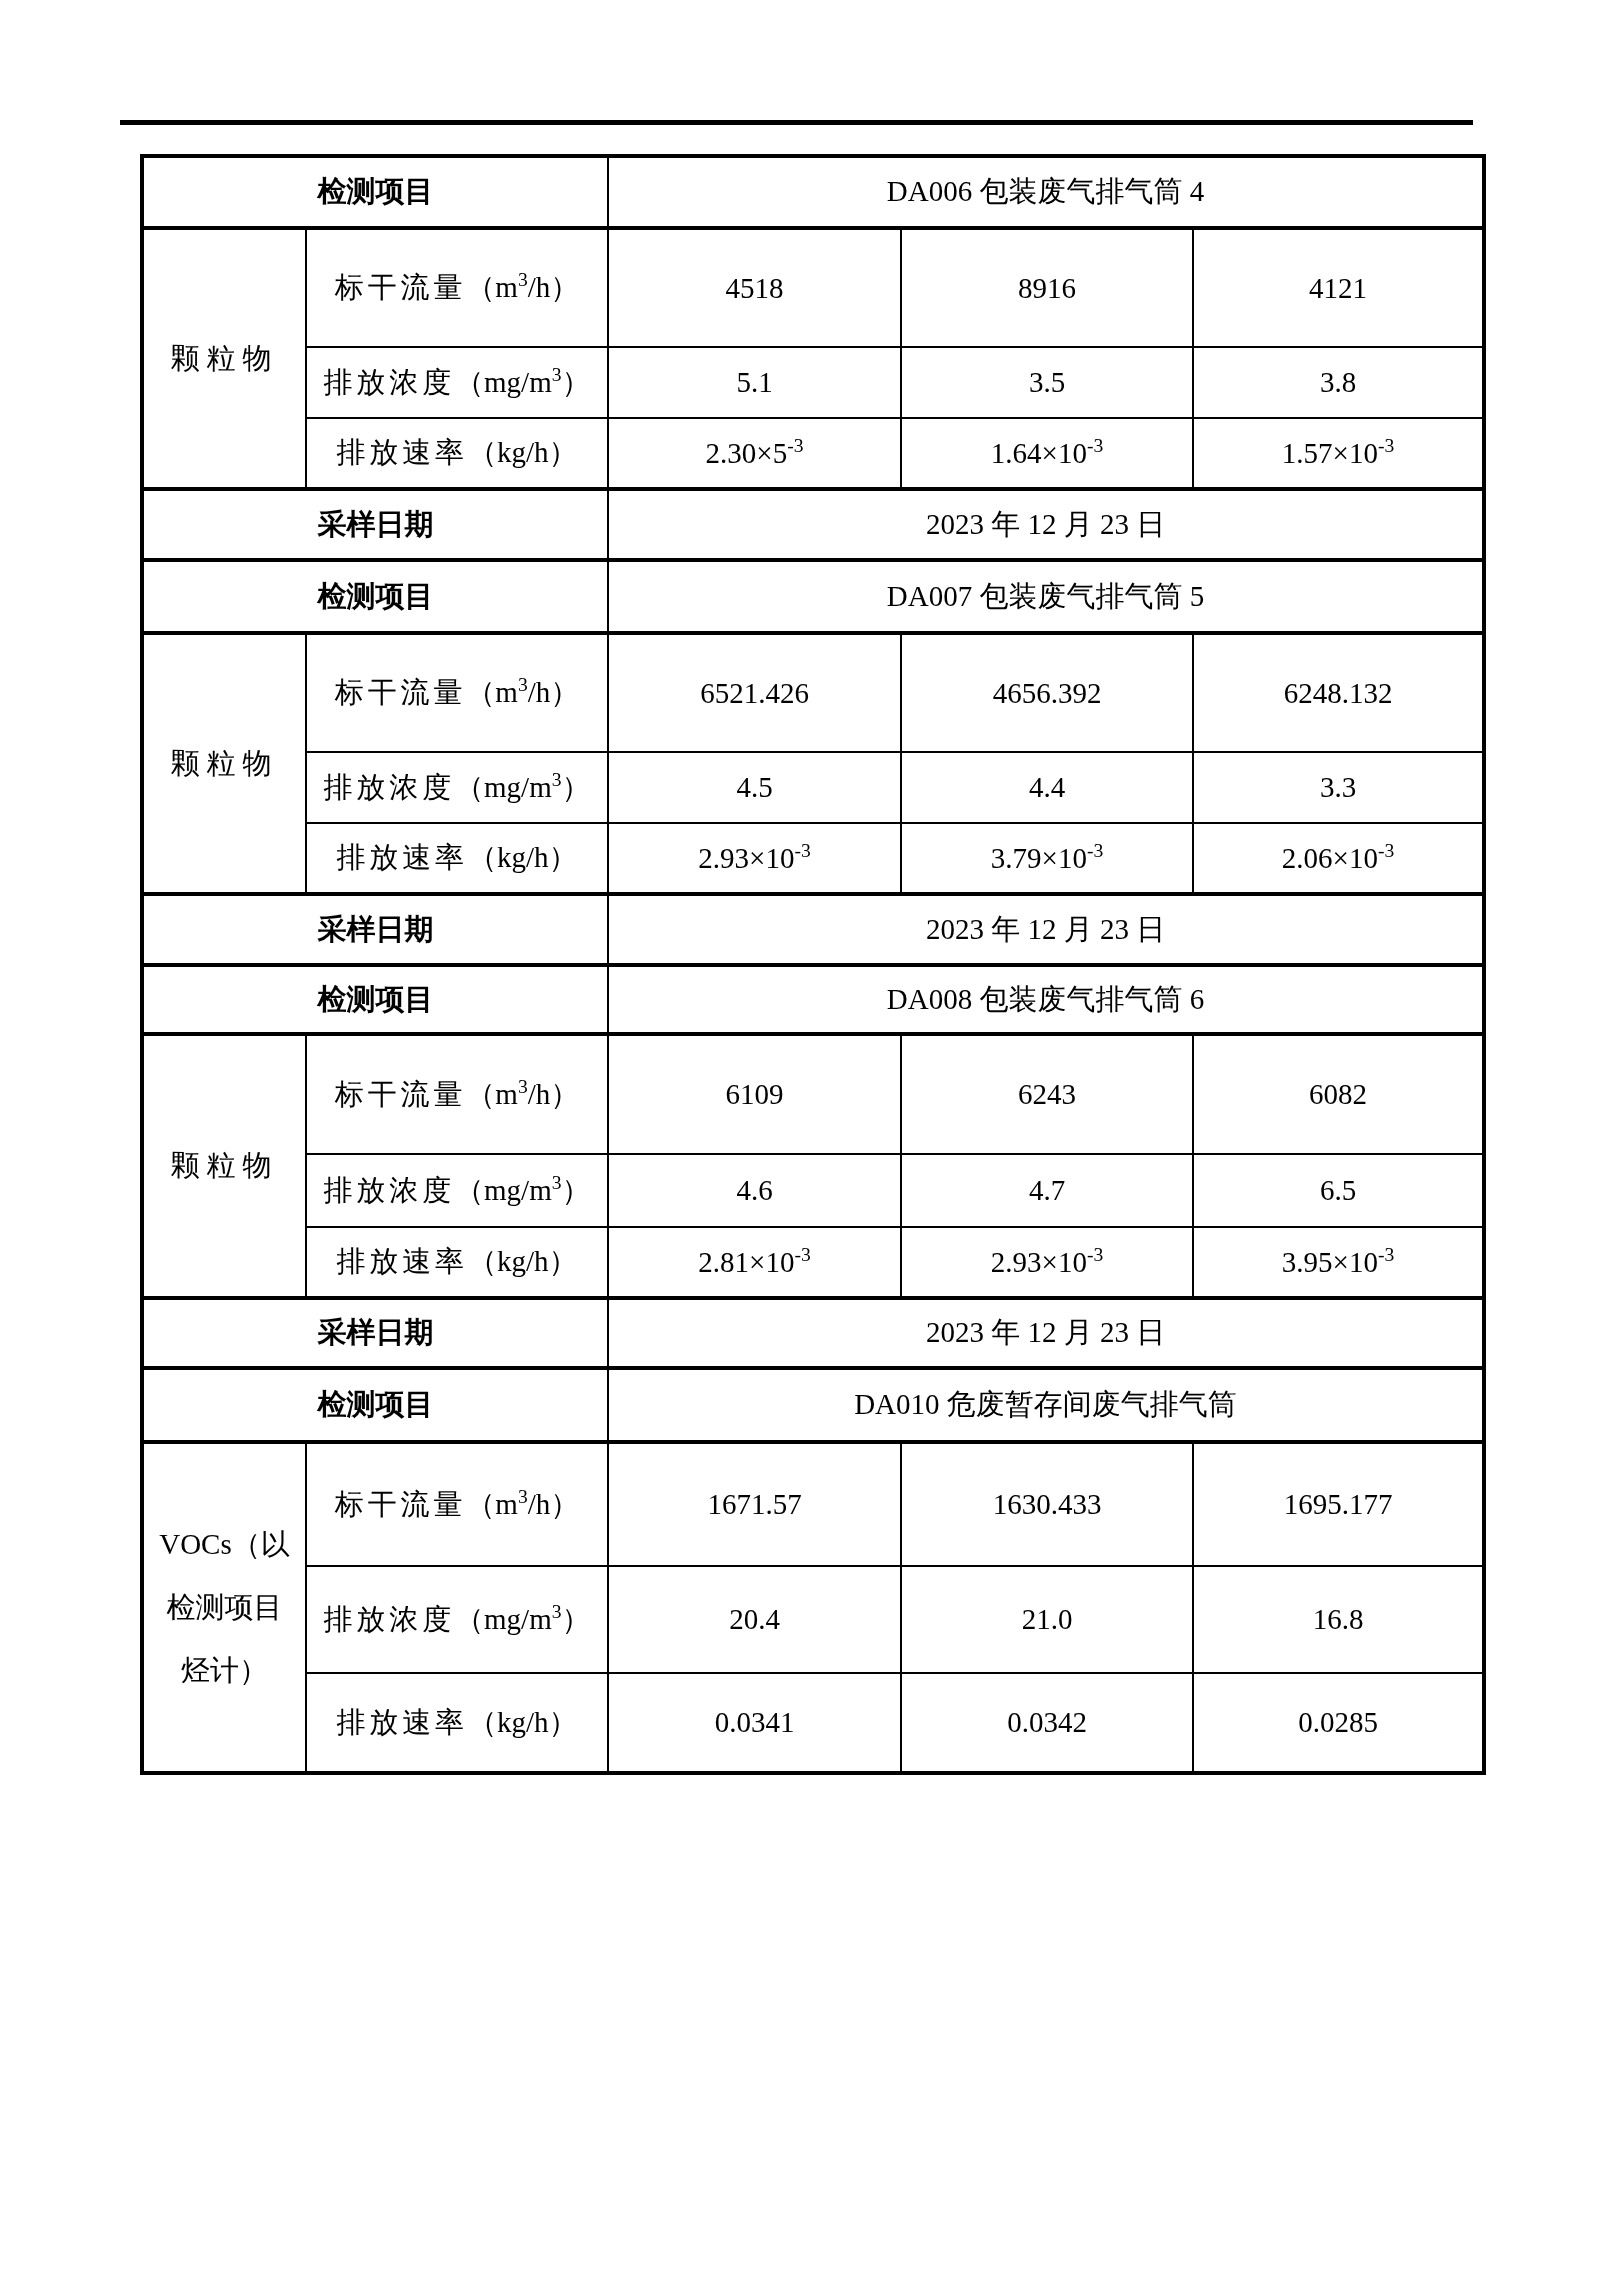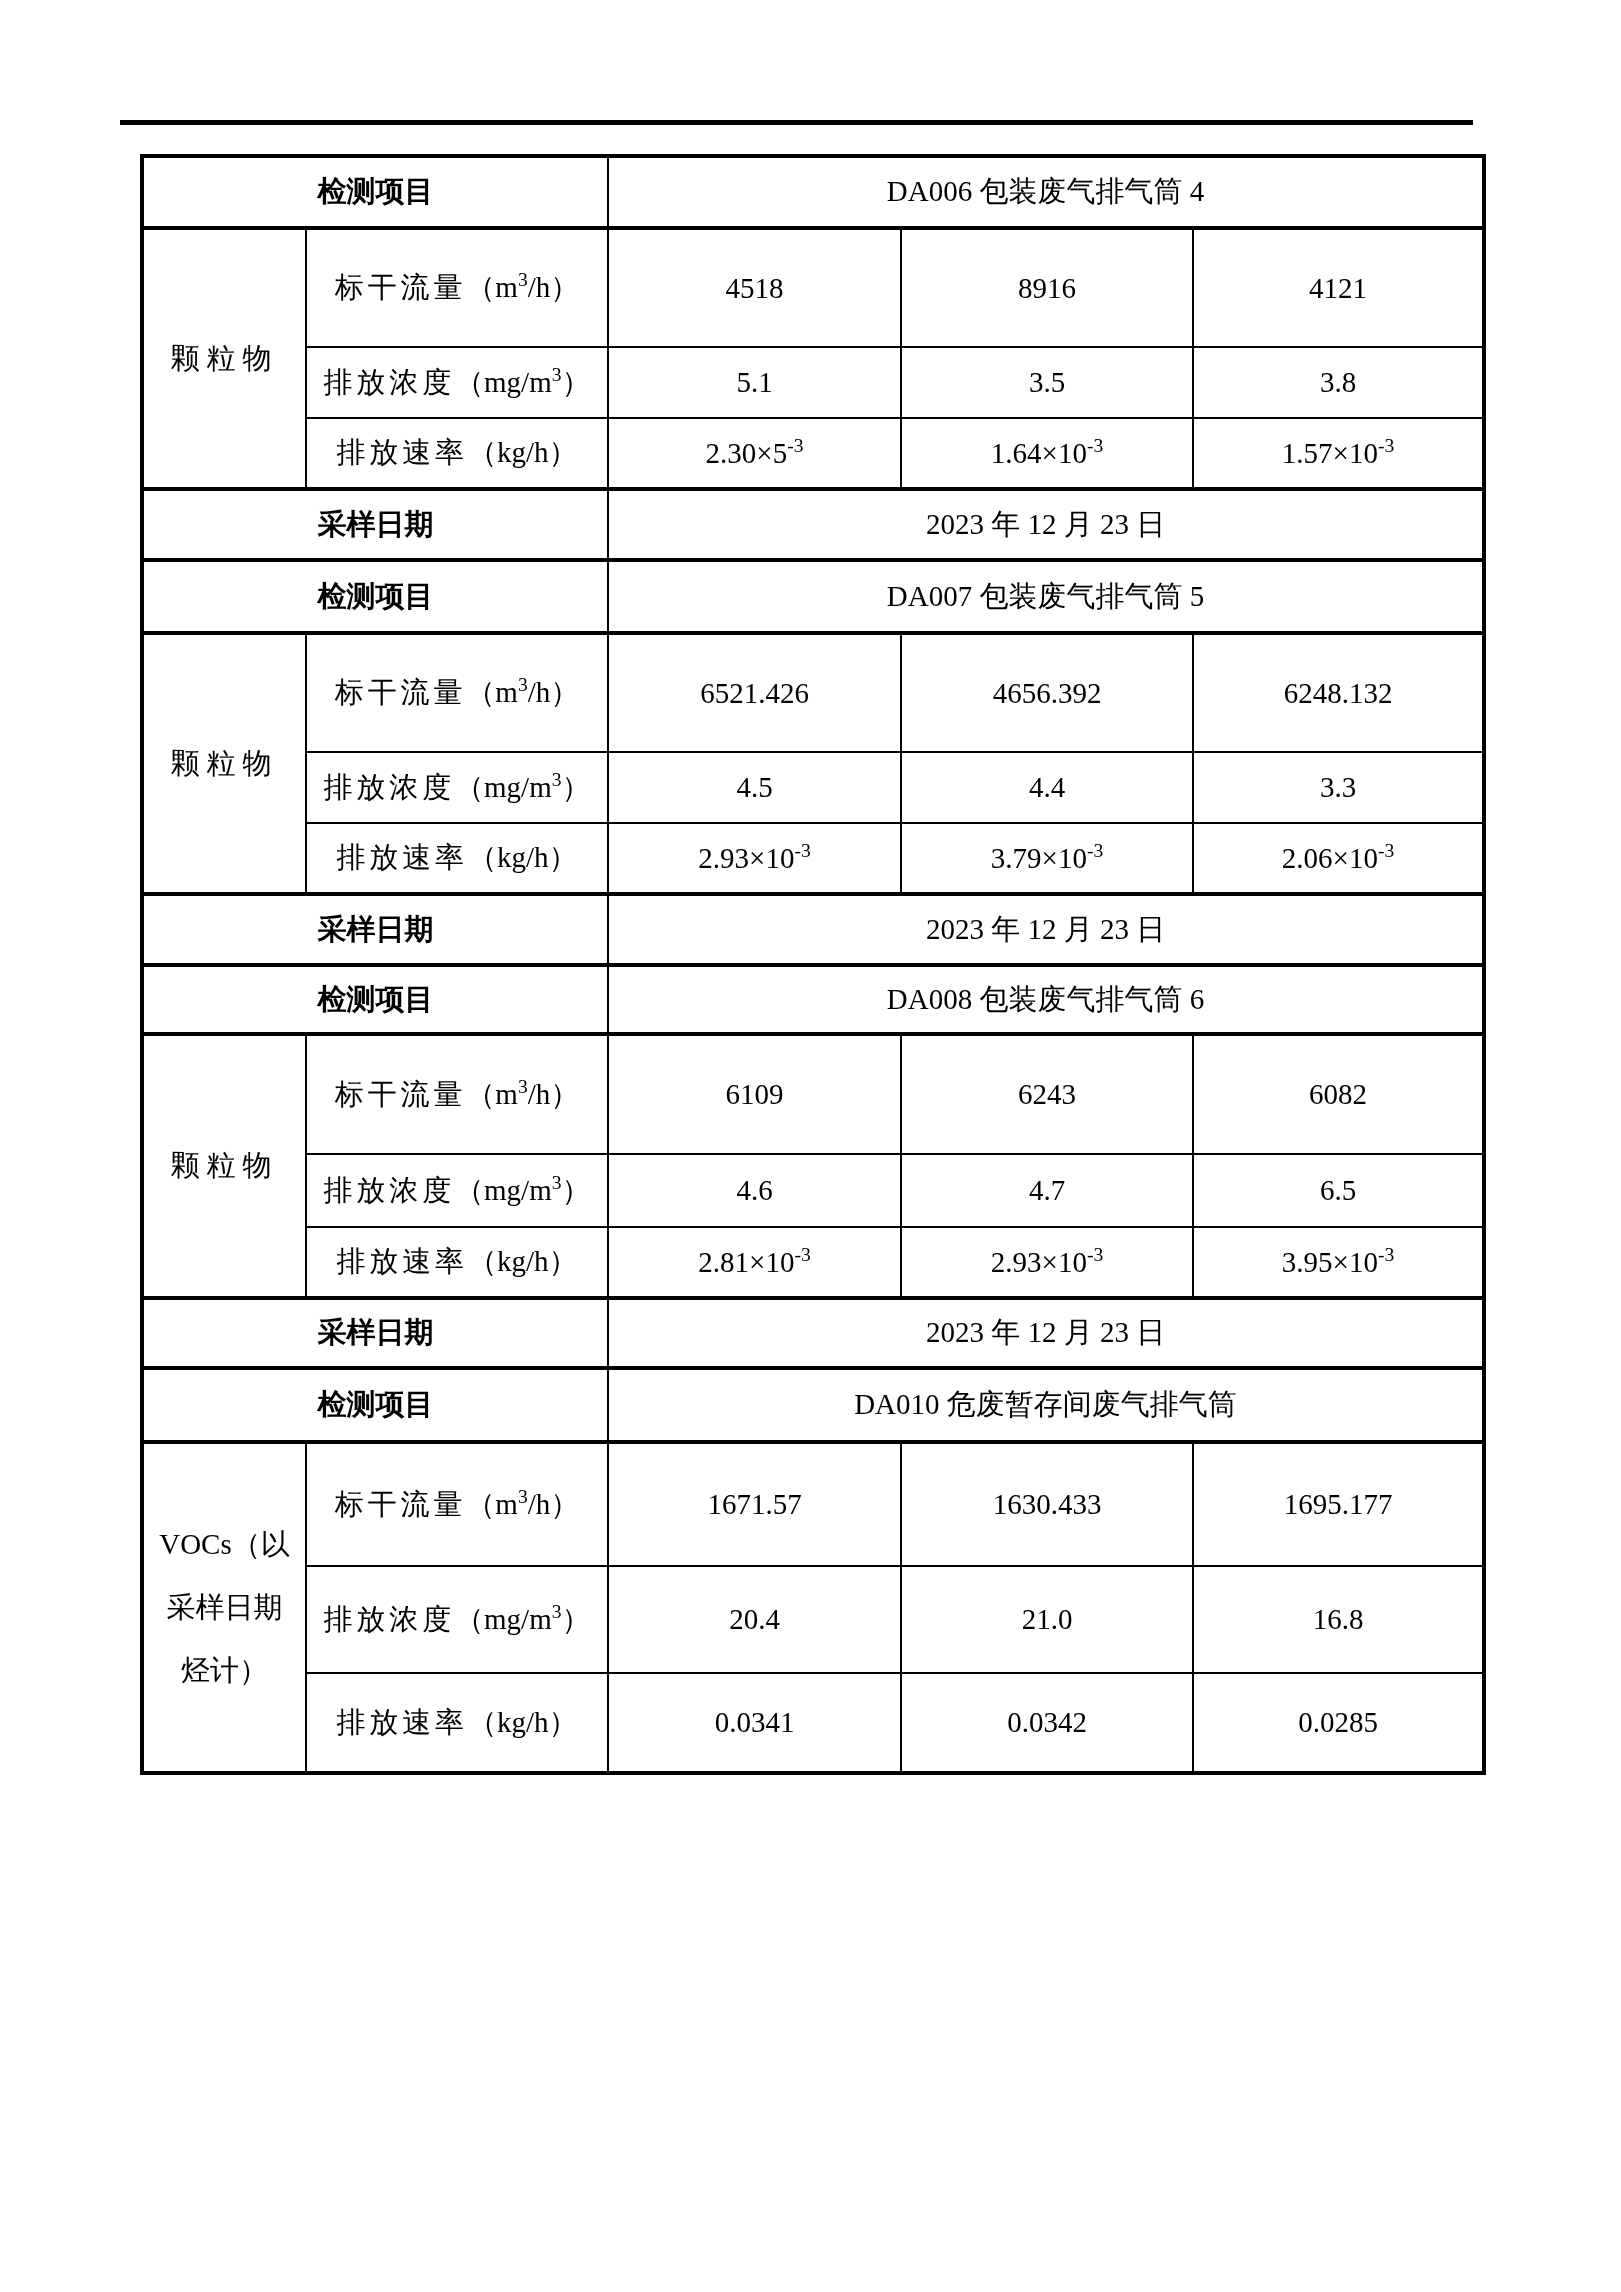--- a/index.html
+++ b/index.html
@@ -156,21 +156,21 @@
         <td colspan="2" class="lab-bold">采样日期</td>
         <td colspan="3">2023 年 12 月 23 日</td>
       </tr>
 
       <tr class="sec" style="height:74px">
         <td colspan="2" class="lab-bold">检测项目</td>
         <td colspan="3">DA010 危废暂存间废气排气筒</td>
       </tr>
       <tr style="height:124px">
         <td rowspan="3" class="poll poll-multi">VOCs（以
-采样日期
+检测项目
 烃计）</td>
         <td><span class="param-cjk">标干流量</span><span>（m</span><sup>3</sup><span>/h）</span></td>
         <td><span>1671.57</span><sup></sup></td>
         <td><span>1630.433</span><sup></sup></td>
         <td><span>1695.177</span><sup></sup></td>
       </tr>
       <tr style="height:107px">
         <td><span class="param-cjk">排放浓度</span><span>（mg/m</span><sup>3</sup><span>）</span></td>
         <td><span>20.4</span><sup></sup></td>
         <td><span>21.0</span><sup></sup></td>

